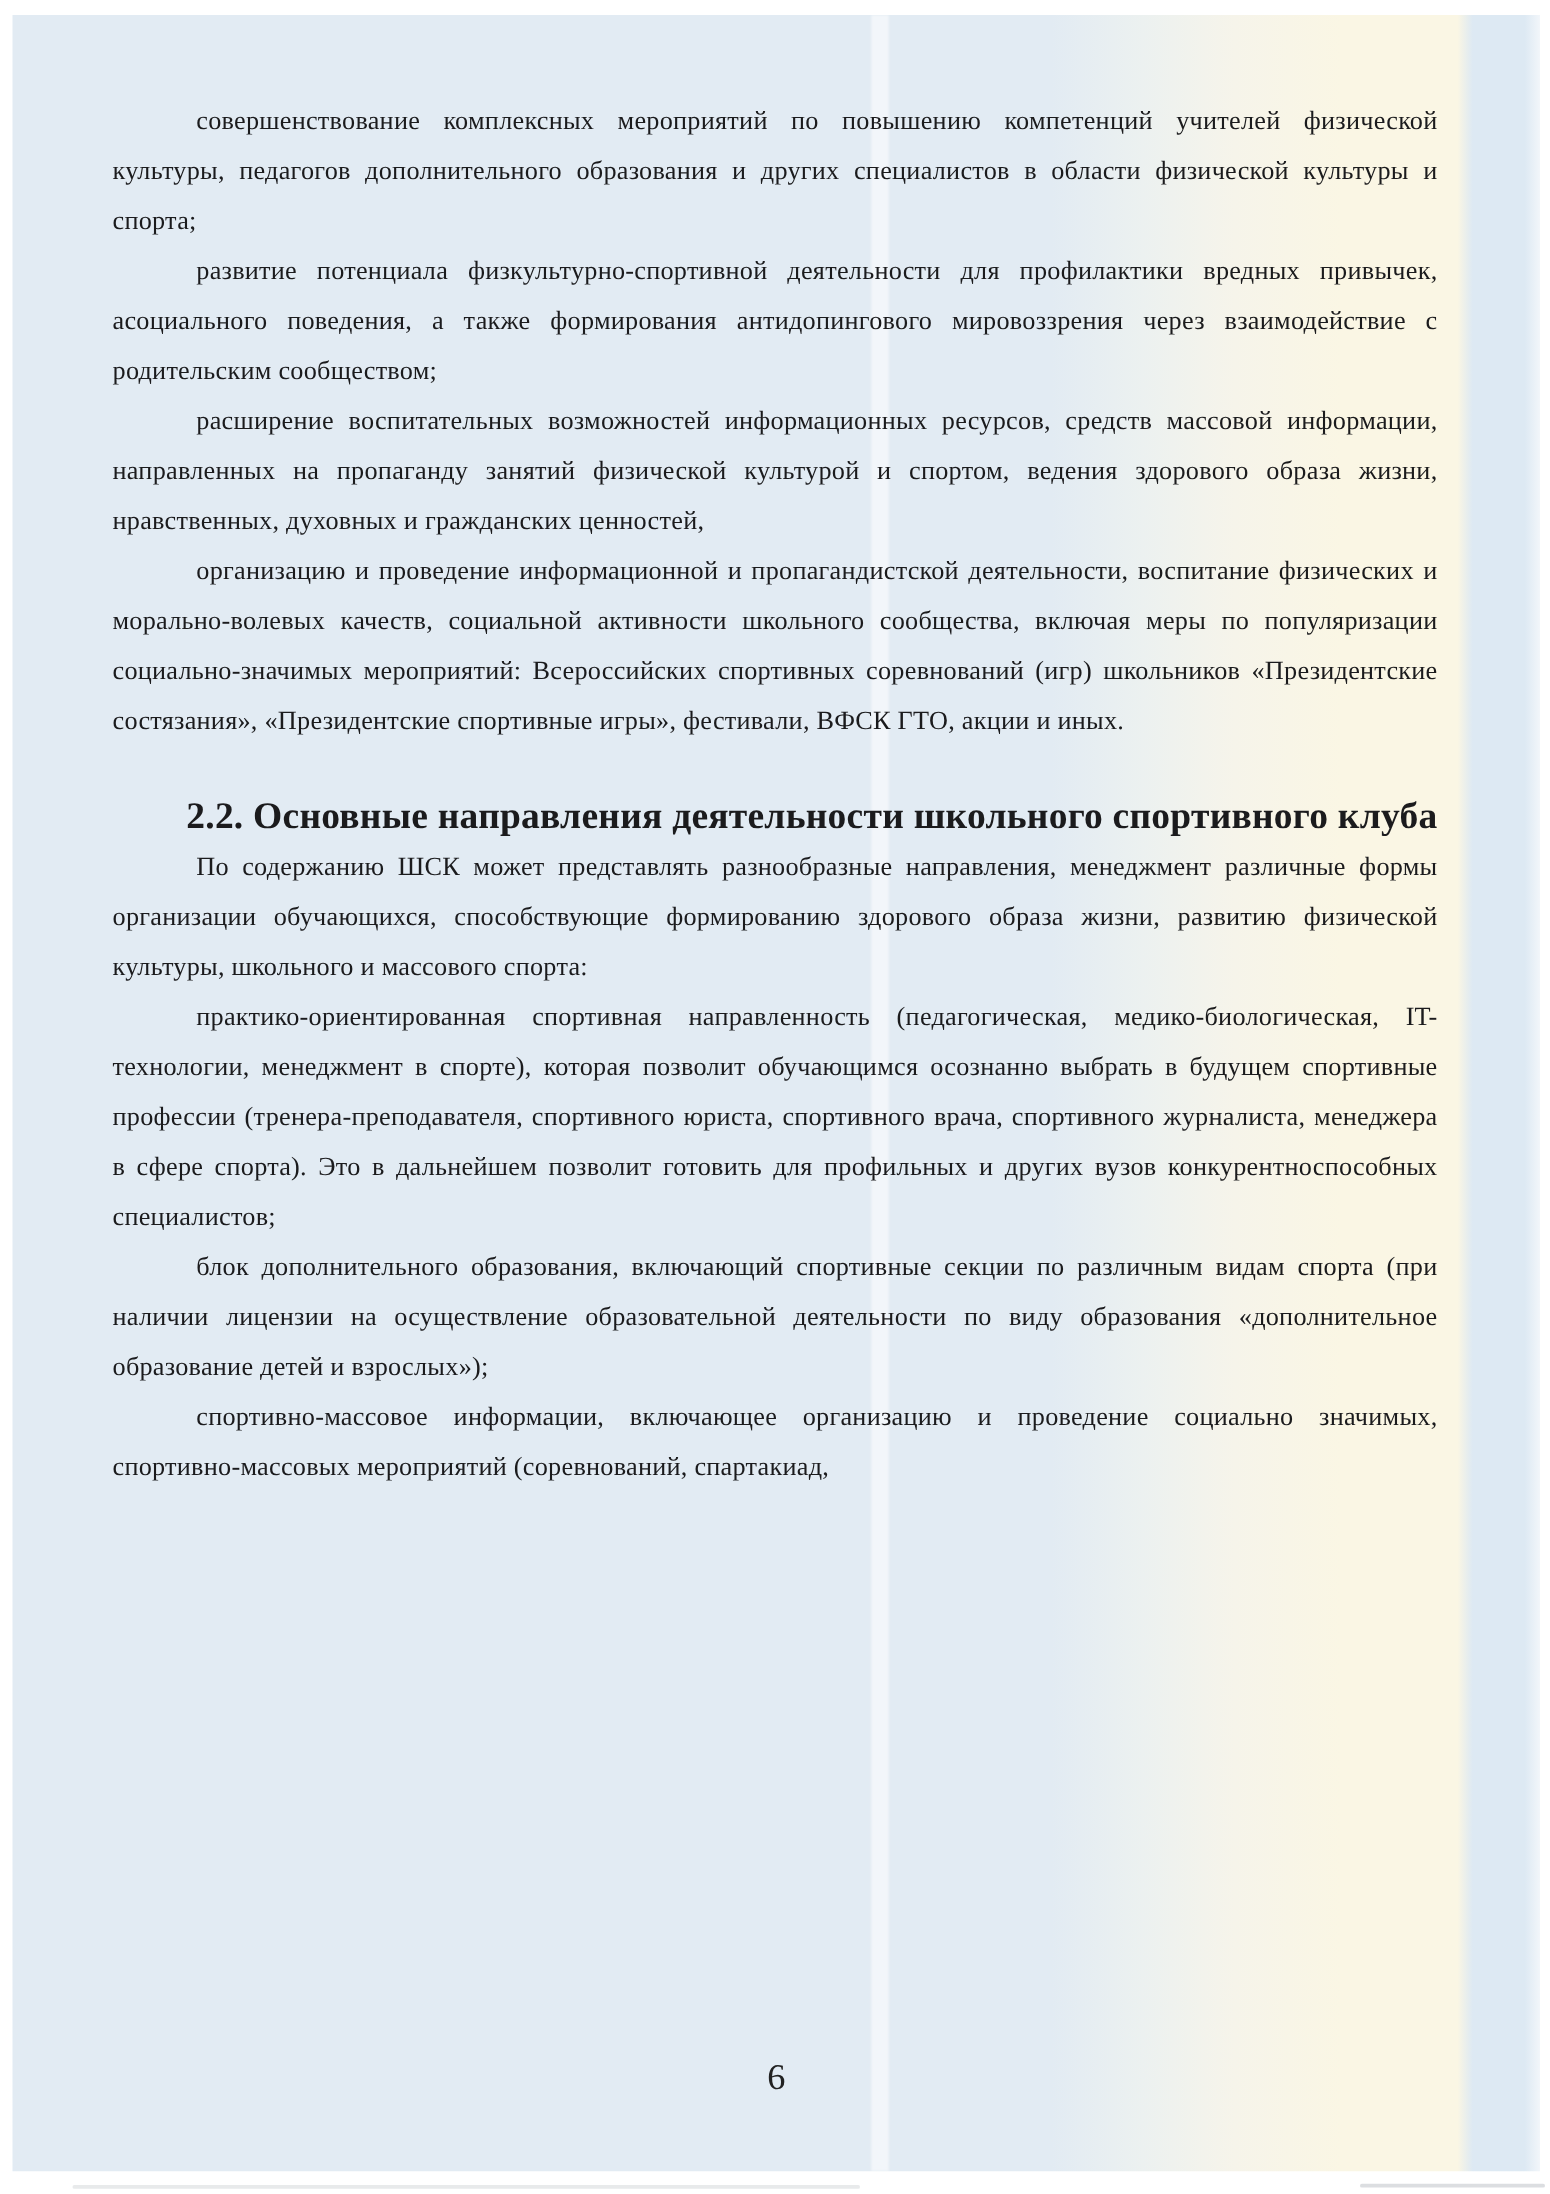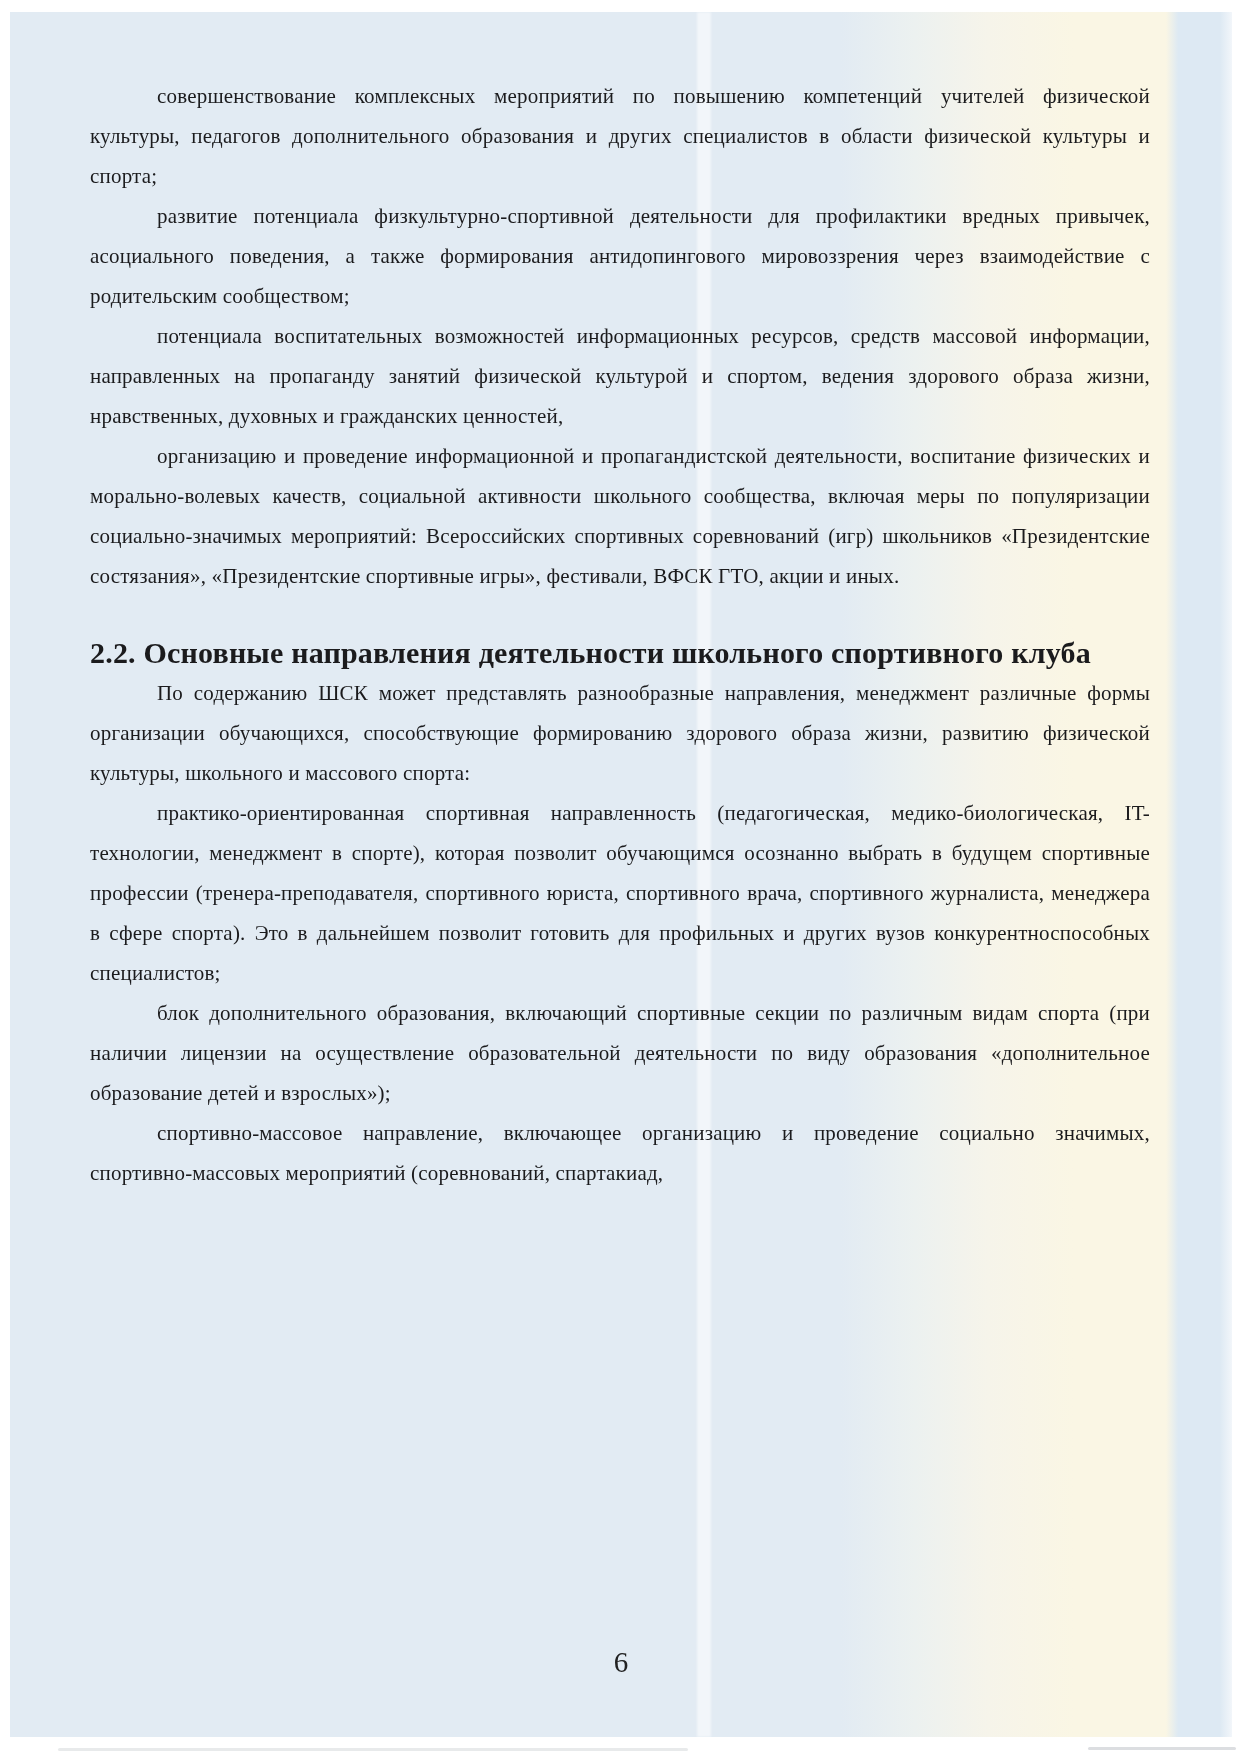--- a/index.html
+++ b/index.html
@@ -46,21 +46,21 @@
     line-height:40px;
     text-align:justify;
     text-indent:67px;
     letter-spacing:0.2px;
   }
   .heading{
     margin:37px 0 0 0;
     font-size:30px;
     line-height:40px;
     font-weight:bold;
-    text-align:left;
+    text-align:right;
     text-indent:0;
     letter-spacing:0.2px;
   }
   .pagenum{
     position:absolute;left:0;top:1632px;width:1222px;
     text-align:center;
     font-size:29px;line-height:36px;
     color:#222;
   }
   
@@ -74,28 +74,28 @@
 </style>
 </head>
 <body>
 
 <div class="scan">
   <div class="seam"></div>
 
   <div class="textblock">
     <p class="para">совершенствование комплексных мероприятий по повышению компетенций учителей физической культуры, педагогов дополнительного образования и других специалистов в области физической культуры и спорта;</p>
     <p class="para">развитие потенциала физкультурно-спортивной деятельности для профилактики вредных привычек, асоциального поведения, а также формирования антидопингового мировоззрения через взаимодействие с родительским сообществом;</p>
-    <p class="para">потенциала воспитательных возможностей информационных ресурсов, средств массовой информации, направленных на пропаганду занятий физической культурой и спортом, ведения здорового образа жизни, нравственных, духовных и гражданских ценностей,</p>
+    <p class="para">расширение воспитательных возможностей информационных ресурсов, средств массовой информации, направленных на пропаганду занятий физической культурой и спортом, ведения здорового образа жизни, нравственных, духовных и гражданских ценностей,</p>
     <p class="para">организацию и проведение информационной и пропагандистской деятельности, воспитание физических и морально-волевых качеств, социальной активности школьного сообщества, включая меры по популяризации социально-значимых мероприятий: Всероссийских спортивных соревнований (игр) школьников «Президентские состязания», «Президентские спортивные игры», фестивали, ВФСК ГТО, акции и иных.</p>
 
     <h2 class="heading">2.2. Основные направления деятельности школьного спортивного клуба</h2>
 
     <p class="para">По содержанию ШСК может представлять разнообразные направления, менеджмент различные формы организации обучающихся, способствующие формированию здорового образа жизни, развитию физической культуры, школьного и массового спорта:</p>
     <p class="para">практико-ориентированная спортивная направленность (педагогическая, медико-биологическая, IT-технологии, менеджмент в спорте), которая позволит обучающимся осознанно выбрать в будущем спортивные профессии (тренера-преподавателя, спортивного юриста, спортивного врача, спортивного журналиста, менеджера в сфере спорта). Это в дальнейшем позволит готовить для профильных и других вузов конкурентноспособных специалистов;</p>
     <p class="para">блок дополнительного образования, включающий спортивные секции по различным видам спорта (при наличии лицензии на осуществление образовательной деятельности по виду образования «дополнительное образование детей и взрослых»);</p>
-    <p class="para">спортивно-массовое направление, включающее организацию и проведение социально значимых, спортивно-массовых мероприятий (соревнований, спартакиад,</p>
+    <p class="para">спортивно-массовое информации, включающее организацию и проведение социально значимых, спортивно-массовых мероприятий (соревнований, спартакиад,</p>
   </div>
 
   <div class="pagenum">6</div>
 </div>
 
 <div class="edge-artifact left"></div>
 <div class="edge-artifact right"></div>
 
 </body></html>

